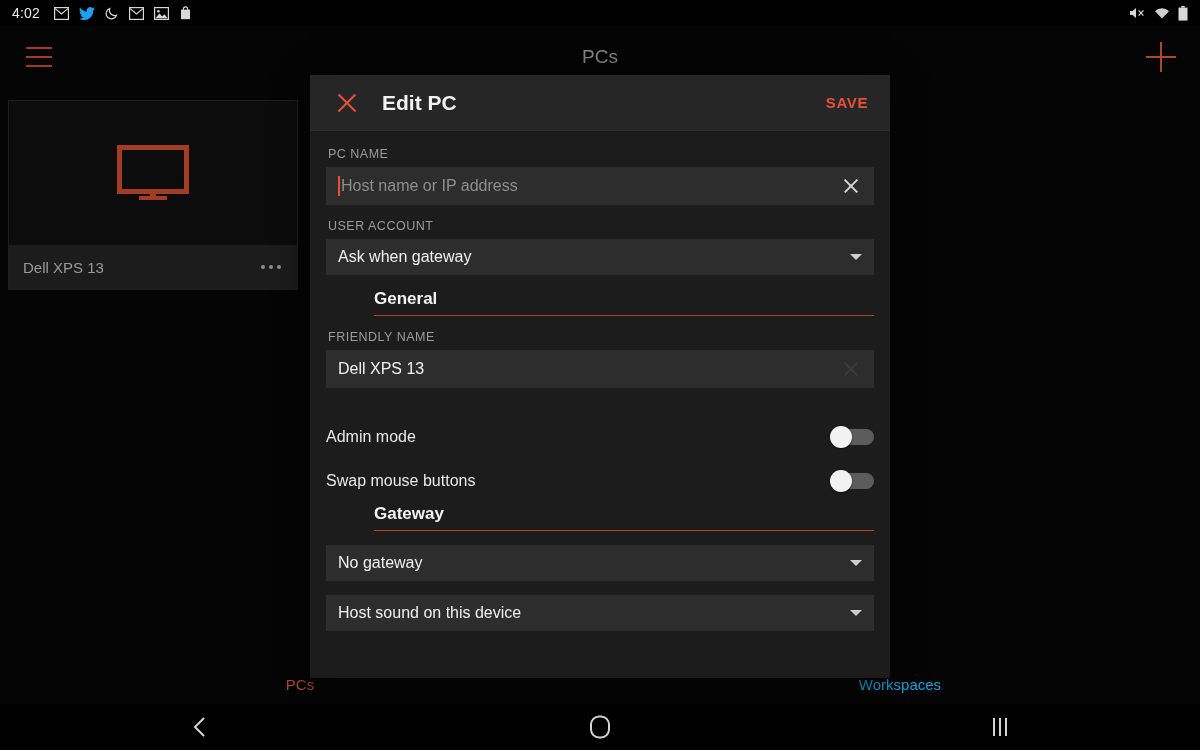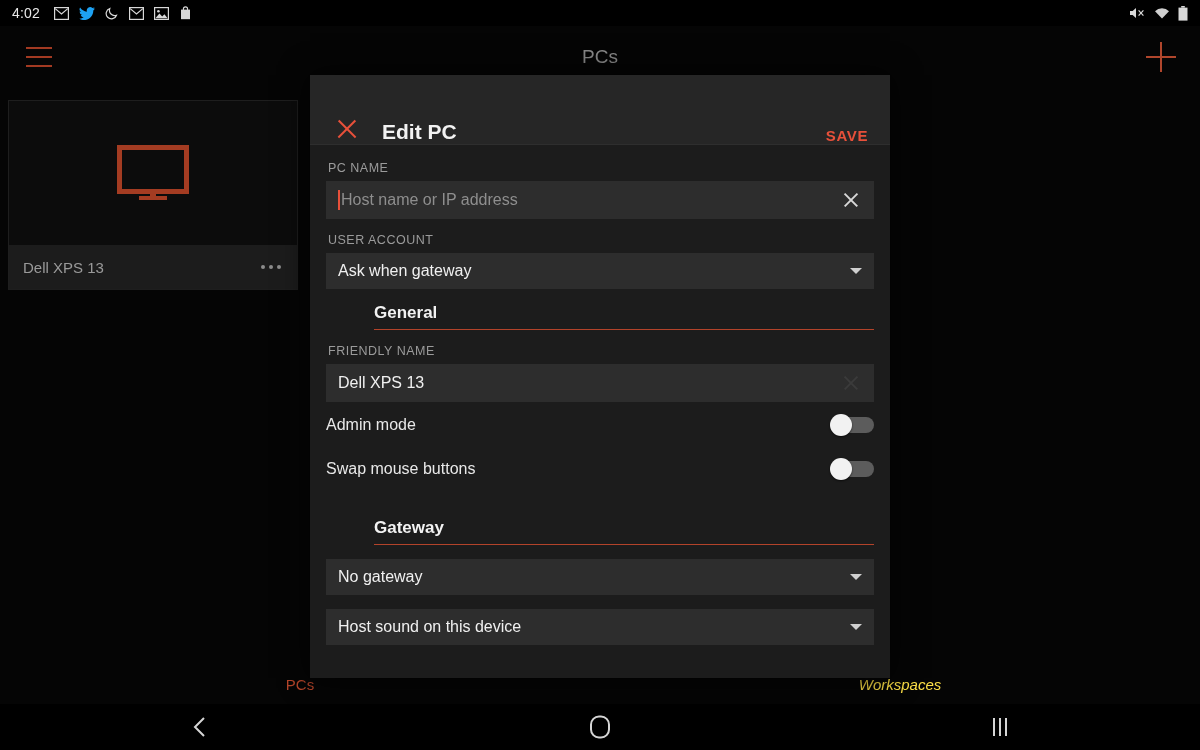--- a/index.html
+++ b/index.html
@@ -143,21 +143,21 @@
     display: flex;
     align-items: center;
   }
   .bottom-tab {
     flex: 1;
     text-align: center;
     font-size: 15px;
     cursor: pointer;
   }
   .bottom-tab.active { color: #b6452a; }
-  .bottom-tab.inactive { color: #fde047; font-style: italic; }
+  .bottom-tab.inactive { color: #0ea5e9; }
 
   
   #nav-bar {
     position: absolute;
     left: 0; bottom: 0;
     width: 1200px; height: 46px;
     background: #000000;
     display: flex;
     align-items: center;
   }
@@ -173,24 +173,24 @@
   #edit-dialog {
     position: absolute;
     left: 310px; top: 75px;
     width: 580px; height: 603px;
     background: #1c1c1c;
     overflow: hidden;
     box-shadow: 0 0 28px rgba(0,0,0,0.85);
   }
   #dialog-header {
     position: relative;
-    height: 70px;
+    height: 56px;
     background: #262626;
     display: flex;
-    align-items: flex-end;
+    align-items: center;
     padding: 0 22px;
     border-bottom: 1px solid #2e2e2e;
   }
   #dialog-close-btn {
     width: 30px; height: 30px;
     position: relative;
     cursor: pointer;
     margin-right: 20px;
   }
   #dialog-close-btn::before, #dialog-close-btn::after {
@@ -302,21 +302,21 @@
     margin-left: 48px;
   }
   .section-header span {
     color: #f2f2f2;
     font-size: 17px;
     font-weight: bold;
   }
 
   .toggle-row {
     display: flex;
-    align-items: flex-start;
+    align-items: flex-end;
     height: 44px;
   }
   .toggle-row .tg-label {
     color: #e8e8e8;
     font-size: 16px;
   }
   .switch {
     margin-left: auto;
     position: relative;
     width: 44px; height: 18px;

